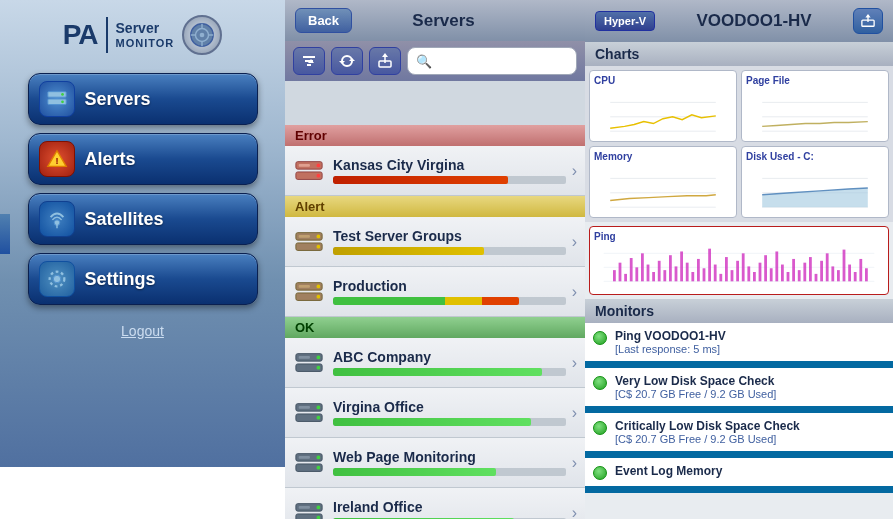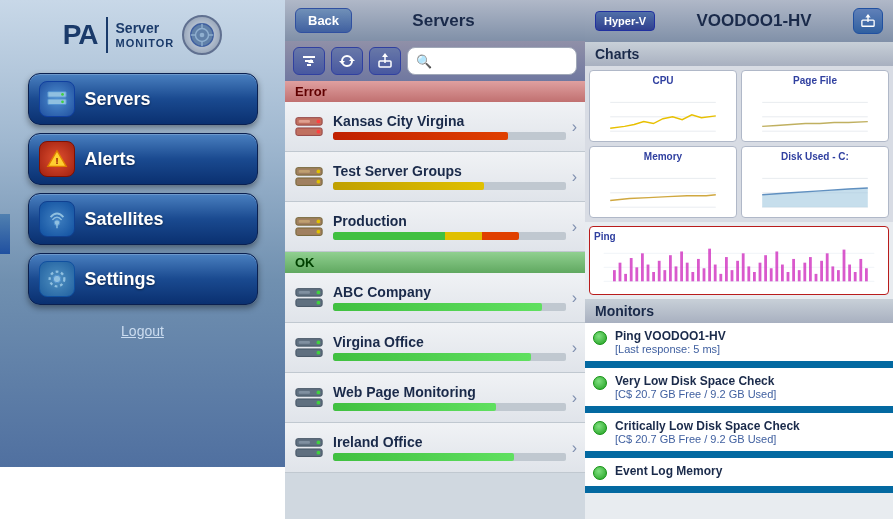--- a/index.html
+++ b/index.html
@@ -233,20 +233,21 @@
 
     .section-header {
       padding: 3px 10px;
       font-size: 13px;
       font-weight: bold;
     }
 
     .section-error {
       background: linear-gradient(180deg, #e0a0a0, #c07070);
       color: #600000;
+      margin-top: 44px;
     }
 
     .section-alert {
       background: linear-gradient(180deg, #e8d880, #d0b840);
       color: #604000;
     }
 
     .section-ok {
       background: linear-gradient(180deg, #90d090, #60a860);
       color: #004000;
@@ -370,21 +371,20 @@
       font-weight: bold;
       color: #1a2a4a;
     }
 
     .charts-grid {
       display: grid;
       grid-template-columns: 1fr 1fr;
       gap: 4px;
       padding: 4px;
       background: #d8dce4;
-      text-align: center;
     }
 
     .chart-box {
       background: white;
       border: 1px solid #b0b8c8;
       border-radius: 4px;
       padding: 4px;
       height: 72px;
     }
 
@@ -576,20 +576,21 @@
       </div>
       <div class="server-info">
         <div class="server-name">Kansas City Virgina</div>
         <div class="status-bar-container">
           <div class="status-bar-fill status-bar-red" style="width: 75%"></div>
         </div>
       </div>
       <span class="chevron">›</span>
     </div>
 
+    <div class="section-header section-alert">Alert</div>
 
     <div class="server-item">
       <div class="server-icon">
         <svg viewBox="0 0 32 32" width="30" height="30">
           <rect x="2" y="6" width="28" height="8" rx="2" fill="#a08060" stroke="#706030" stroke-width="1"></rect>
           <rect x="2" y="17" width="28" height="8" rx="2" fill="#a08060" stroke="#706030" stroke-width="1"></rect>
           <circle cx="26" cy="10" r="2" fill="#e0c000"></circle>
           <circle cx="26" cy="21" r="2" fill="#e0c000"></circle>
           <rect x="5" y="8.5" width="12" height="3" rx="1" fill="#c0a070"></rect>
         </svg>

